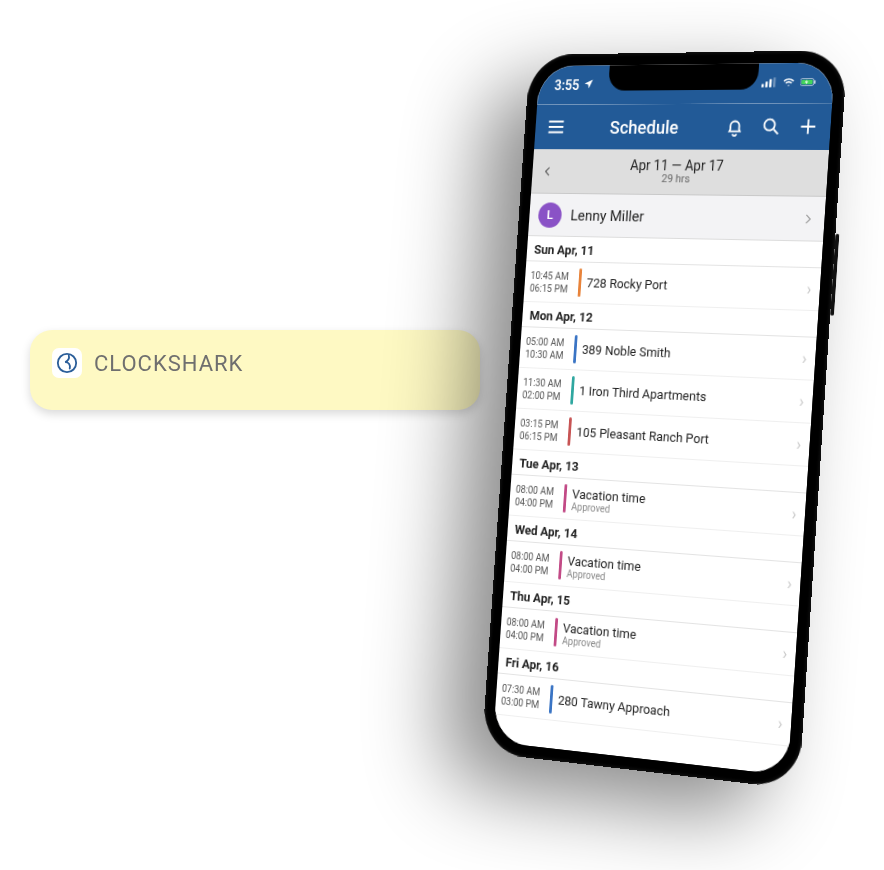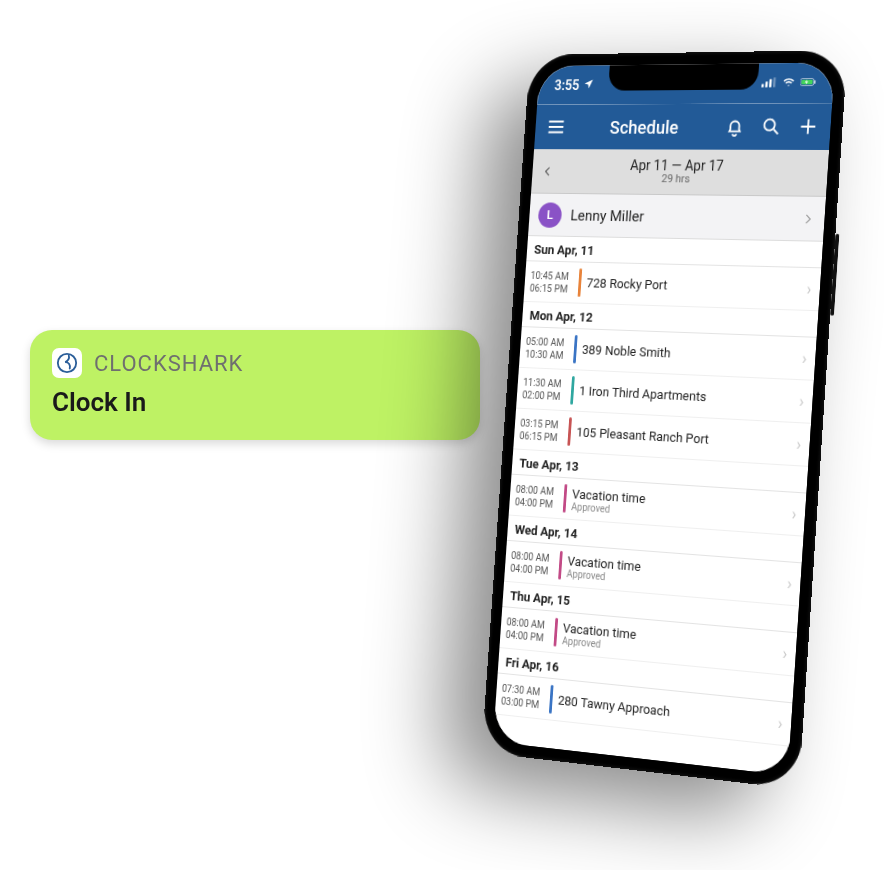--- a/index.html
+++ b/index.html
@@ -1,21 +1,21 @@
 <!DOCTYPE html>
 <html><head>
 <meta charset="utf-8">
 <style>
   html,body{margin:0;padding:0;width:884px;height:870px;font-family:-apple-system,BlinkMacSystemFont,"Segoe UI",Roboto,Helvetica,Arial,sans-serif;background:transparent;}
   *{box-sizing:border-box;}
 
   
   .notif{
     position:absolute;left:30px;top:330px;width:450px;
-    background:#bef264;border-radius:22px;padding:18px 22px 22px 22px;
+    background:#fef9c3;border-radius:22px;padding:18px 22px 22px 22px;
     box-shadow:0 4px 10px rgba(0,0,0,.15);
   }
   .notif-head{display:flex;align-items:center;gap:12px;margin-bottom:10px;}
   .notif-logo{
     width:30px;height:30px;border-radius:7px;background:#fff;
     display:flex;align-items:center;justify-content:center;
   }
   .notif-logo svg{width:22px;height:22px;}
   .notif-app{color:#6f6f6f;font-size:22px;letter-spacing:1px;font-weight:400;}
   .notif-title{color:#1a1a1a;font-size:26px;font-weight:600;line-height:1.15;}
@@ -115,21 +115,20 @@
 <div class="notif">
   <div class="notif-head">
     <span class="notif-logo">
       <svg viewBox="0 0 24 24">
           <circle cx="12" cy="12" r="10" fill="none" stroke="#2b5e99" stroke-width="2"></circle>
           <path d="M14 4c1 3-1 6-4 7 4 0 6 3 5 7" fill="none" stroke="#2b5e99" stroke-width="2" stroke-linecap="round"></path>
         </svg>
     </span>
     <span class="notif-app">CLOCKSHARK</span>
   </div>
-  <div class="notif-title">Clock In</div>
 </div>
 
 <div class="stage">
   <div class="phone">
     <div class="screen">
       <div class="notch"></div>
 
       <div class="statusbar">
         <span class="sb-left">
           <span>3:55</span>

